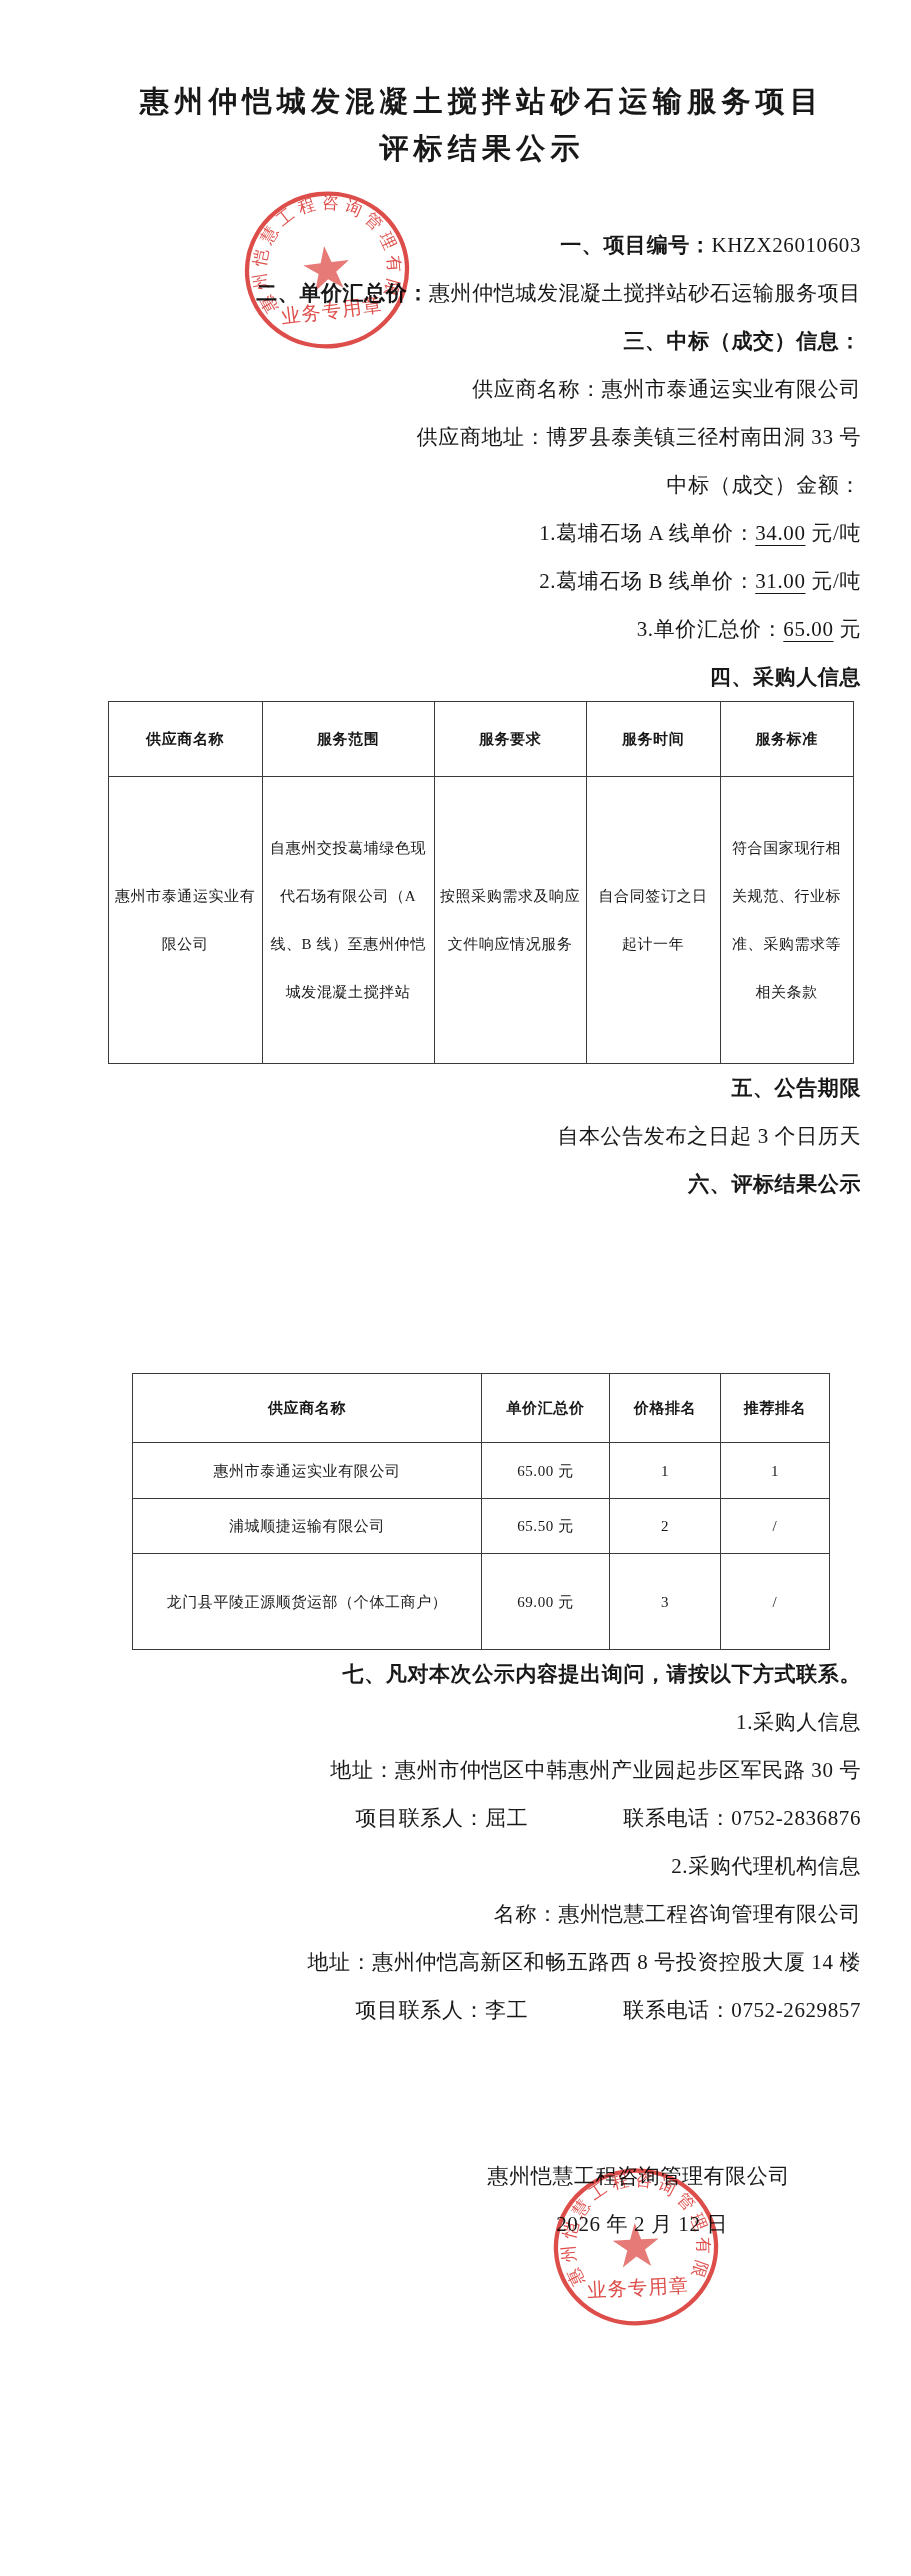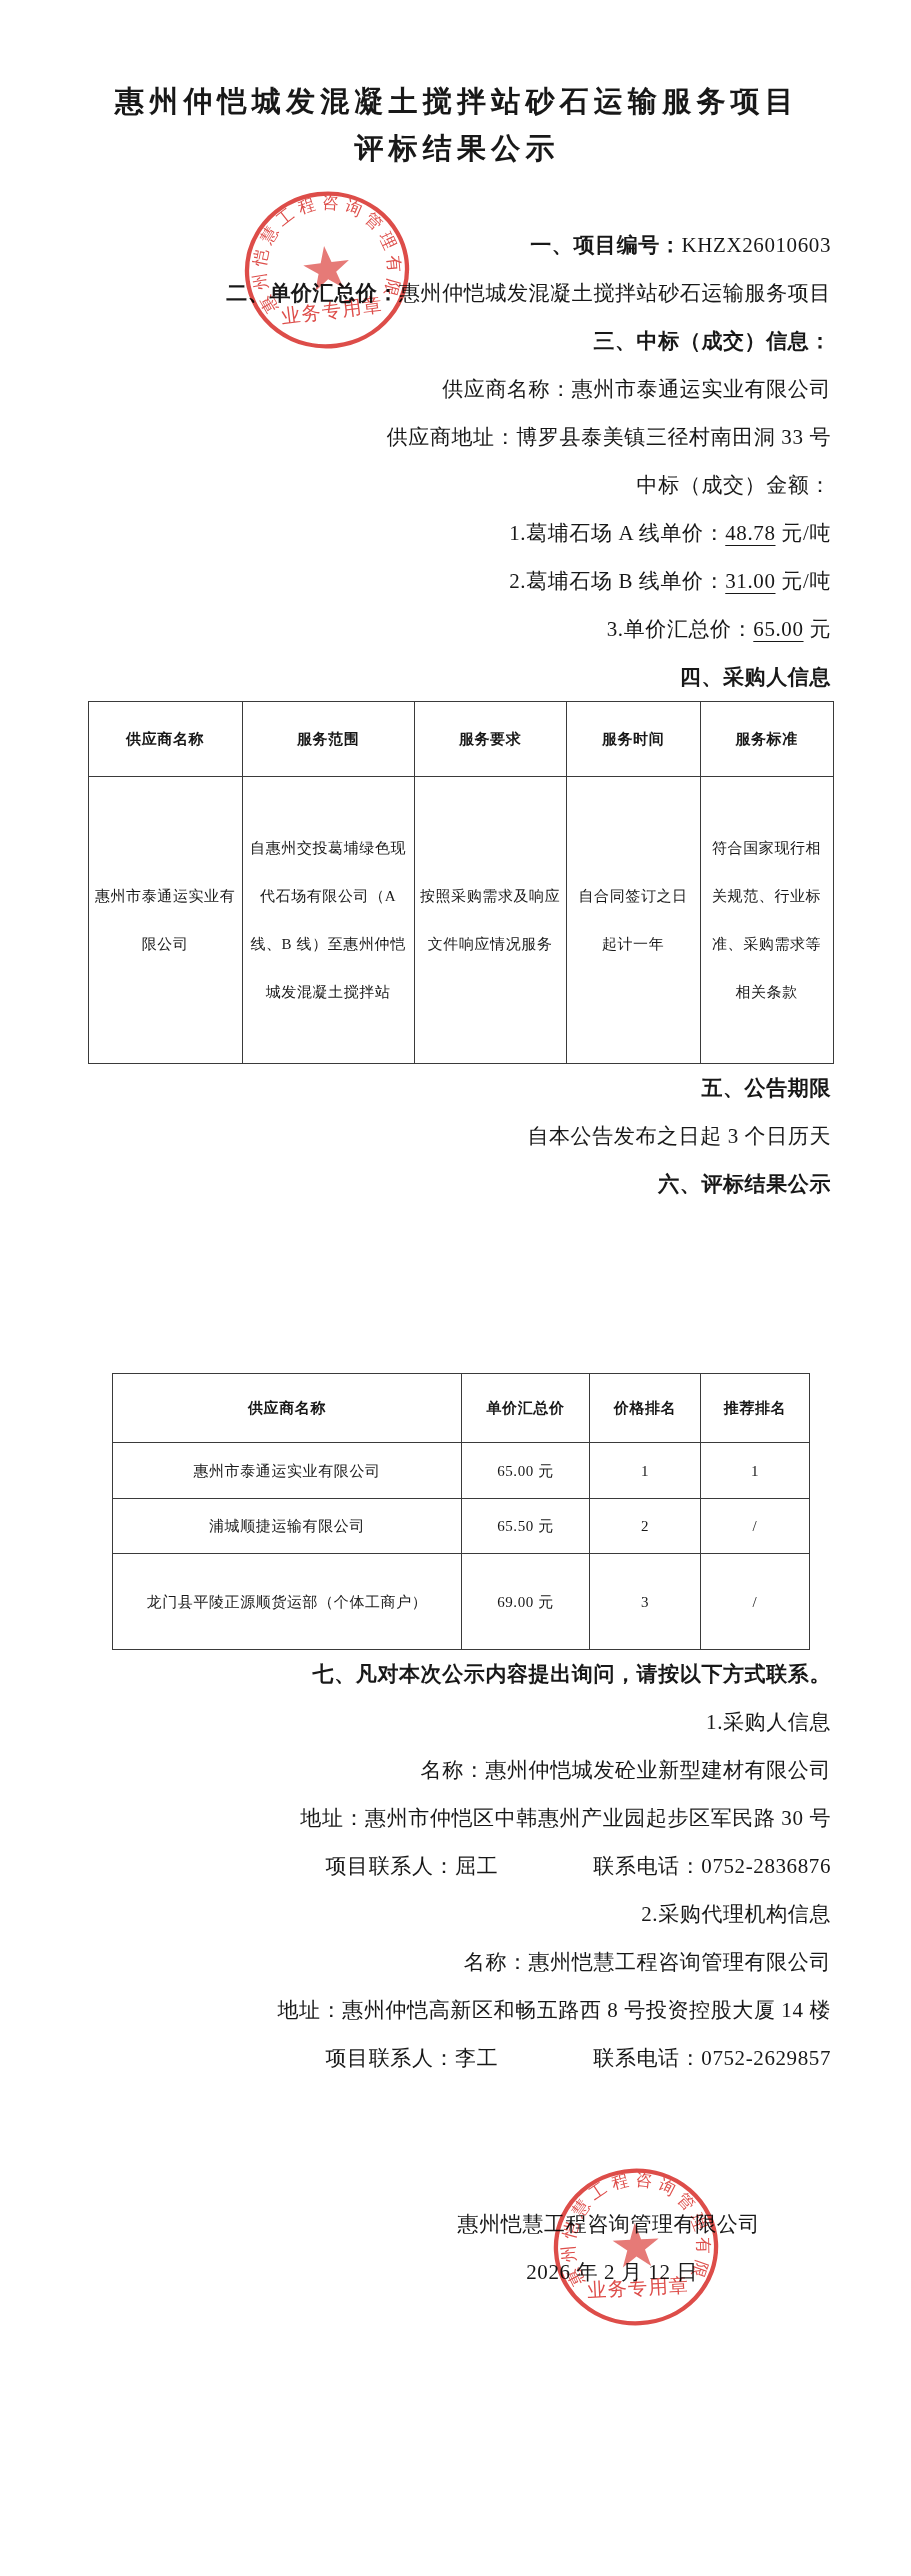--- a/index.html
+++ b/index.html
@@ -2,21 +2,21 @@
 <html style="font-size:9.2px"><head>
 <meta charset="utf-8">
 <style>
   html,body { margin:0; padding:0; background:#e8e8e8; }
   .page {
     position:relative; width:911px; height:2576px; margin:0 auto;
     background:#ffffff; overflow:hidden;
     font-family:"Liberation Serif","DejaVu Serif",serif;
     color:#181818; font-size:21px; letter-spacing:0.6px;
   }
-  .content { position:relative; z-index:2; padding:78px 80px 0 83px; }
+  .content { position:relative; z-index:2; padding:78px 50px 0 83px;margin-left:20px; }
   .title { margin:0 0 49px 0; text-align:center; font-size:29px; font-weight:bold;
            line-height:47px; letter-spacing:5.2px; }
   .tline { display:block; }
   p.line { margin:0; line-height:48px;text-align:right; }
   .b { font-weight:bold; }
   .hd { font-weight:bold; }
   .ind { margin-left:15.5px; }
   .u { text-decoration:underline; text-underline-offset:4.6px; text-decoration-thickness:1.1px; }
   .phone { display:inline-block; margin-left:95px; }
   table { border-collapse:collapse; table-layout:fixed; }
@@ -71,21 +71,21 @@
       <span class="tline">评标结果公示</span>
     </h1>
 
     <p class="line"><span class="b">一、项目编号：</span><span>KHZX26010603</span></p>
     <p class="line"><span class="b">二、单价汇总价：</span><span>惠州仲恺城发混凝土搅拌站砂石运输服务项目</span></p>
     <p class="line hd">三、中标（成交）信息：</p>
 
     <p class="line">供应商名称：惠州市泰通运实业有限公司</p>
     <p class="line">供应商地址：博罗县泰美镇三径村南田洞 33 号</p>
     <p class="line">中标（成交）金额：</p>
-    <p class="line"><span>1.葛埔石场 A 线单价：</span><span class="u">48.78</span><span> 元/吨</span></p>
+    <p class="line"><span>1.葛埔石场 A 线单价：</span><span class="u">34.00</span><span> 元/吨</span></p>
     <p class="line"><span>2.葛埔石场 B 线单价：</span><span class="u">31.00</span><span> 元/吨</span></p>
     <p class="line"><span>3.单价汇总价：</span><span class="u">65.00</span><span> 元</span></p>
 
     <p class="line hd">四、采购人信息</p>
 
     <table class="t1">
       <colgroup>
           <col style="width:154px">
           <col style="width:172px">
           <col style="width:152px">
@@ -149,21 +149,20 @@
           <td>69.00 元</td>
           <td>3</td>
           <td>/</td>
         </tr>
       </tbody>
     </table>
 
     <p class="line hd">七、凡对本次公示内容提出询问，请按以下方式联系。</p>
 
     <p class="line">1.采购人信息</p>
-    <p class="line ind">名称：惠州仲恺城发砼业新型建材有限公司</p>
     <p class="line ind">地址：惠州市仲恺区中韩惠州产业园起步区军民路 30 号</p>
     <p class="line ind"><span>项目联系人：屈工</span><span class="phone">联系电话：0752-2836876</span></p>
 
     <p class="line">2.采购代理机构信息</p>
     <p class="line ind">名称：惠州恺慧工程咨询管理有限公司</p>
     <p class="line ind">地址：惠州仲恺高新区和畅五路西 8 号投资控股大厦 14 楼</p>
     <p class="line ind"><span>项目联系人：李工</span><span class="phone">联系电话：0752-2629857</span></p>
 
     <div class="footer">
       <span class="footer-company">惠州恺慧工程咨询管理有限公司</span>

